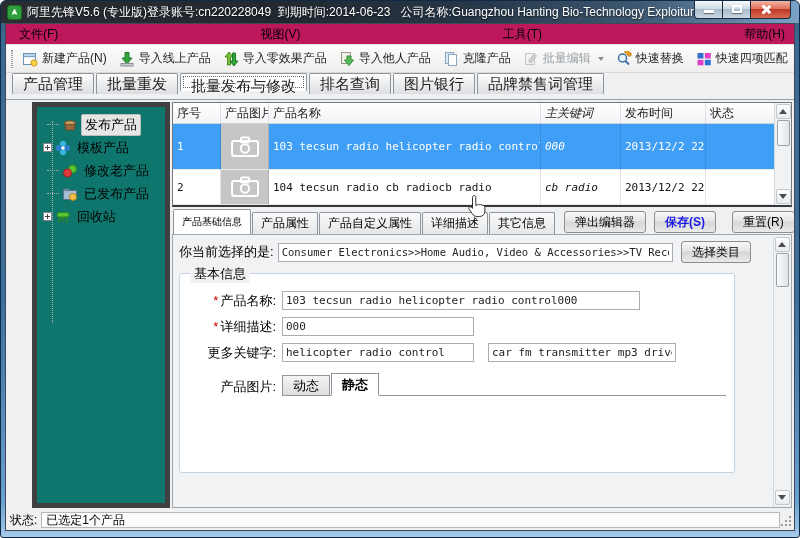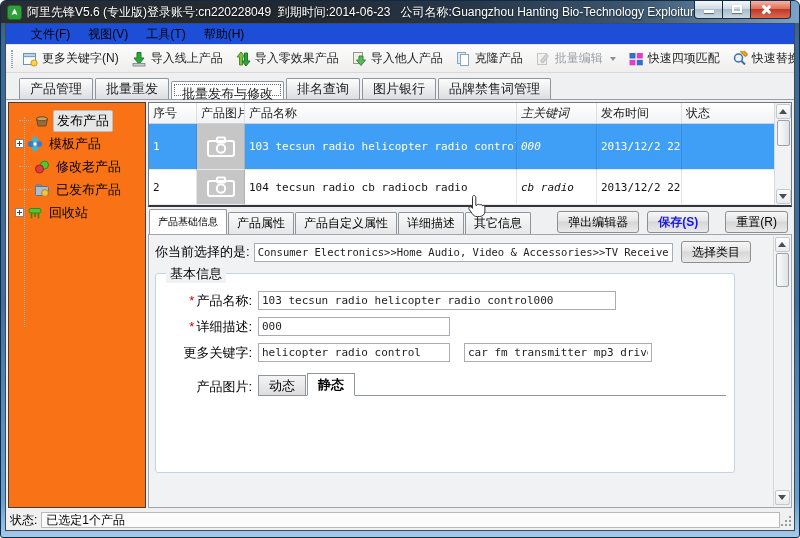--- a/index.html
+++ b/index.html
@@ -23,44 +23,44 @@
     background:linear-gradient(#f3b5a5,#e0705a 45%,#c03a28 50%,#d96a52);}
   .win-btn .bar{ position:absolute; left:9px; top:9px; width:10px; height:3px; background:#fff; box-shadow:0 1px 1px rgba(0,0,0,.5);}
   .win-btn .box{ position:absolute; left:9px; top:4px; width:10px; height:8px; border:2px solid #fff; box-shadow:0 1px 1px rgba(0,0,0,.4);}
   .win-btn .x1,.win-btn .x2{ position:absolute; left:14px; top:3px; width:2.5px; height:11px; background:#fff; border-radius:1px;}
   .win-btn .x1{ transform:rotate(45deg);} .win-btn .x2{ transform:rotate(-45deg);}
 
   
   .chrome-body{ flex:1; margin:0 4px 6px; border:1px solid #3f4a55; background:#f0f0f0;
     display:flex; flex-direction:column; overflow:hidden;}
 
-  .menubar{ height:21px; flex:0 0 21px; display:flex; align-items:center; background:#1d4ed8;
-    border-bottom:1px solid #e2e2e2; font-size:12px; padding-left:16px;}
+  .menubar{ height:21px; flex:0 0 21px; display:flex; align-items:center; background:#be185d;
+    border-bottom:1px solid #e2e2e2; font-size:12px; padding-left:4px;justify-content:space-between;}
   .menu-item{ padding:2px 9px; cursor:default; }
 
   .toolbar{ height:28px; flex:0 0 28px; display:flex; align-items:center; font-size:12px;
     background:linear-gradient(#fcfcfc,#efeeed); border-bottom:1px solid #d9d9d9; padding-left:2px; color:#222;}
   .tb-grip{ width:4px; height:18px; margin:0 3px; border-left:1px dotted #9aa0a6; border-right:1px dotted #9aa0a6;}
   .tb-btn{ display:flex; align-items:center; gap:4px; padding:3px 5px; border:1px solid transparent; border-radius:2px; cursor:pointer; white-space:nowrap;}
   .tb-btn.disabled{ color:#9aa0a6; }
   .tb-sep{ width:1px; height:18px; background:#d0d0d0; margin:0 3px; }
   .caret{ width:0; height:0; border-left:3.5px solid transparent; border-right:3.5px solid transparent; border-top:4px solid #8a9096; margin-left:3px;}
   .tb-icon{ width:16px; height:16px; flex:0 0 16px; }
 
   
-  .tabbar{ height:27px; flex:0 0 27px; display:flex; align-items:flex-end; background:#eef0f2;
-    border-bottom:1px solid #989ea5; padding-left:13px; font-size:13px;}
+  .tabbar{ height:27px; flex:0 0 27px; display:flex; align-items:flex-start; background:#eef0f2;
+    border-bottom:1px solid #989ea5; padding-left:6px; font-size:15px;}
   .tab{ height:21px; line-height:19px; padding:0 10px; margin-right:2px; border:1px solid #8e959c; border-bottom:none;
     border-radius:2px 2px 0 0; background:linear-gradient(#fdfdfd,#e9eaec 60%,#dcdee1); cursor:pointer; color:#222;}
   .tab.active{ height:18px; line-height:23px; background:#fff; outline:1px dotted #666; outline-offset:-4px; position:relative; z-index:2;}
 
   
   .main{ flex:1; display:flex; padding:2px; background:#eef0f2; min-height:0;}
-  .tree-panel{ width:138px; flex:0 0 138px; background:#f97316; border:1px solid #404040; margin-right:2px;
-    padding:6px 0 0 6px; position:relative; font-size:13px;}
+  .tree-panel{ width:138px; flex:0 0 138px; background:#0f766e; border:5px solid #404040; margin-right:2px;
+    padding:6px 0 0 6px; position:relative; font-size:13px;margin-left:24px;}
   .tree-line{ position:absolute; left:15px; top:14px; bottom:180px; border-left:1px dotted #b0b0b0;}
   .tree-item{ display:flex; align-items:center; height:23px; cursor:pointer; position:relative;}
   .tree-stub{ width:12px; flex:0 0 12px; border-top:1px dotted #b0b0b0; margin-left:4px;}
   .plusbox{ width:9px; height:9px; flex:0 0 9px; border:1px solid #848484; background:#fff; position:relative; margin-left:0;}
   .plusbox::before{ content:""; position:absolute; left:1px; top:3px; width:5px; height:1px; background:#444;}
   .plusbox::after{ content:""; position:absolute; left:3px; top:1px; width:1px; height:5px; background:#444;}
   .tree-icon{ width:16px; height:16px; flex:0 0 16px; margin:0 3px;}
   .tree-label{ padding:1px 3px; white-space:nowrap;}
   .tree-item.selected .tree-label{ background:#e6e6e6; border:1px solid #bdbdbd; border-radius:2px;}
 
@@ -175,21 +175,21 @@
     </div>
 
     <div class="toolbar">
       <div class="tb-grip"></div>
       <div class="tb-btn">
         <svg class="tb-icon" viewBox="0 0 16 16">
           <rect x="1.5" y="2.5" width="12" height="11" fill="#fff" stroke="#6a93b8"></rect>
           <rect x="1.5" y="2.5" width="12" height="3.2" fill="#bcd4ea" stroke="#6a93b8"></rect>
           <circle cx="12" cy="12" r="3.1" fill="#ffd24a" stroke="#c8981e"></circle>
         </svg>
-        <span>更多关键字(N)</span>
+        <span>新建产品(N)</span>
       </div>
       <div class="tb-btn">
         <svg class="tb-icon" viewBox="0 0 16 16">
           <path d="M6 1.5h4v5.5h3l-5 6-5-6h3z" fill="#2fa63c" stroke="#1c7a27"></path>
           <rect x="2" y="12.5" width="12" height="2.5" fill="#c8cdd2" stroke="#8a9096"></rect>
         </svg>
         <span>导入线上产品</span>
       </div>
       <div class="tb-btn">
         <svg class="tb-icon" viewBox="0 0 16 16">
@@ -215,34 +215,34 @@
       <div class="tb-btn disabled">
         <svg class="tb-icon" viewBox="0 0 16 16" opacity="0.5">
           <rect x="2.5" y="2.5" width="9" height="11" fill="#eee" stroke="#999"></rect>
           <rect x="8" y="3" width="3" height="9" rx="1" transform="rotate(40 9.5 7.5)" fill="#b7b7b7" stroke="#8a8a8a"></rect>
         </svg>
         <span>批量编辑</span>
         <i class="caret"></i>
       </div>
       <div class="tb-btn">
         <svg class="tb-icon" viewBox="0 0 16 16">
+          <circle cx="6.5" cy="7" r="4" fill="#eaf2fa" stroke="#3a6ea5" stroke-width="1.5"></circle>
+          <line x1="9.5" y1="10" x2="13" y2="13.5" stroke="#3a6ea5" stroke-width="2"></line>
+          <rect x="8.5" y="0.5" width="7" height="3" rx="1" transform="rotate(45 12 2)" fill="#f5a623" stroke="#c07b10"></rect>
+        </svg>
+        <span>快速替换</span>
+      </div>
+      <div class="tb-btn">
+        <svg class="tb-icon" viewBox="0 0 16 16">
           <rect x="1.5" y="2" width="6" height="5.5" fill="#2f6fd0"></rect>
             <rect x="8.8" y="2" width="6" height="5.5" fill="#e040c8"></rect>
           <rect x="1.5" y="8.8" width="6" height="5.5" fill="#e040c8"></rect>
             <rect x="8.8" y="8.8" width="6" height="5.5" fill="#2f6fd0"></rect>
         </svg>
         <span>快速四项匹配</span>
-      </div>
-      <div class="tb-btn">
-        <svg class="tb-icon" viewBox="0 0 16 16">
-          <circle cx="6.5" cy="7" r="4" fill="#eaf2fa" stroke="#3a6ea5" stroke-width="1.5"></circle>
-          <line x1="9.5" y1="10" x2="13" y2="13.5" stroke="#3a6ea5" stroke-width="2"></line>
-          <rect x="8.5" y="0.5" width="7" height="3" rx="1" transform="rotate(45 12 2)" fill="#f5a623" stroke="#c07b10"></rect>
-        </svg>
-        <span>快速替换</span>
       </div>
       <div class="tb-btn">
         
         
       </div>
       <div class="tb-sep"></div>
 
       <div class="tb-sep"></div>
 
       <div class="tb-sep"></div>

